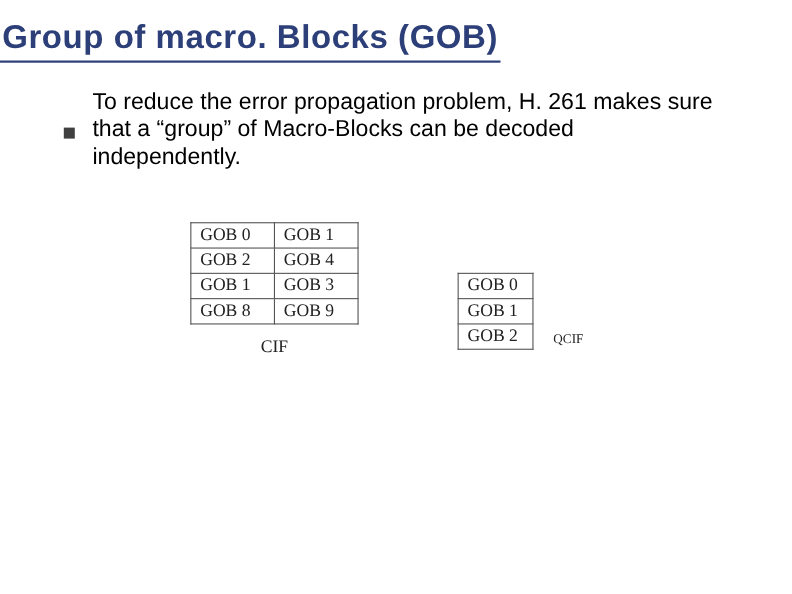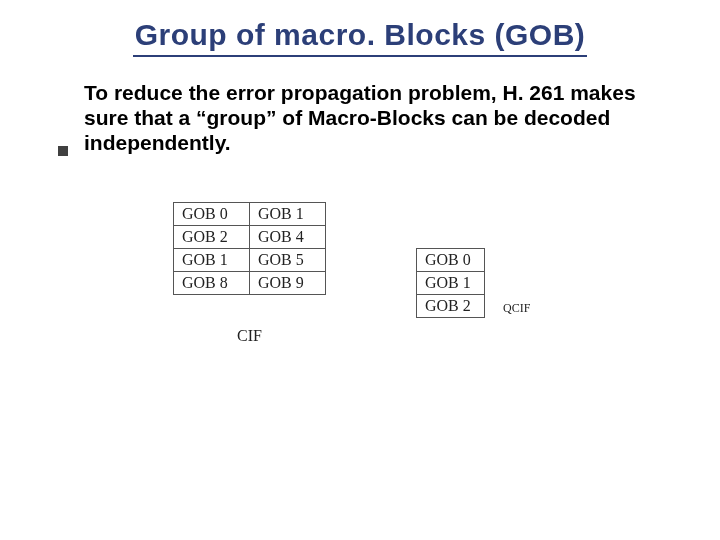--- a/index.html
+++ b/index.html
@@ -17,34 +17,32 @@
     position: relative;
     box-sizing: border-box;
   }
   .title {
     font-family: "Arial Black", Impact, "Haettenschweiler", sans-serif;
     font-weight: 900;
     font-stretch: condensed;
     font-size: 30px;
     letter-spacing: 0.5px;
     color: #2c3f78;
-    text-align: center;
     padding-top: 18px;
   }
   .title .underline {
     border-bottom: 2px solid #2c3f78;
     padding: 0 2px 4px 2px;
   }
   .body {
     padding: 28px 58px 0 58px;
   }
   .bullet-row {
     display: flex;
-    align-items: flex-end;
-    font-weight: bold;
+    align-items: center;
   }
   .bullet {
     width: 10px;
     height: 10px;
     background: #404040;
     margin-top: 6px;
     margin-right: 16px;
     flex: 0 0 auto;
   }
   .bullet-text {
@@ -58,21 +56,20 @@
     padding-top: 46px;
     padding-left: 115px;
     font-family: "Times New Roman", Times, serif;
     font-size: 16px;
     color: #222;
   }
   .block {
     display: flex;
     flex-direction: column;
     align-items: center;
-    gap: 20px;
   }
   .block + .block {
     margin-left: 90px;
   }
   table.gob {
     border-collapse: collapse;
   }
   table.gob td {
     border: 1px solid #555;
     padding: 2px 10px 2px 8px;
@@ -123,21 +120,21 @@
               <tr>
             <td>GOB 0</td>
             <td>GOB 1</td>
           </tr>
           <tr>
             <td>GOB 2</td>
             <td>GOB 4</td>
           </tr>
           <tr>
             <td>GOB 1</td>
-            <td>GOB 5</td>
+            <td>GOB 3</td>
           </tr>
           <tr>
             <td>GOB 8</td>
             <td>GOB 9</td>
           </tr>
         </tbody>
           </table>
         <div class="caption">CIF</div>
       </div>
 

